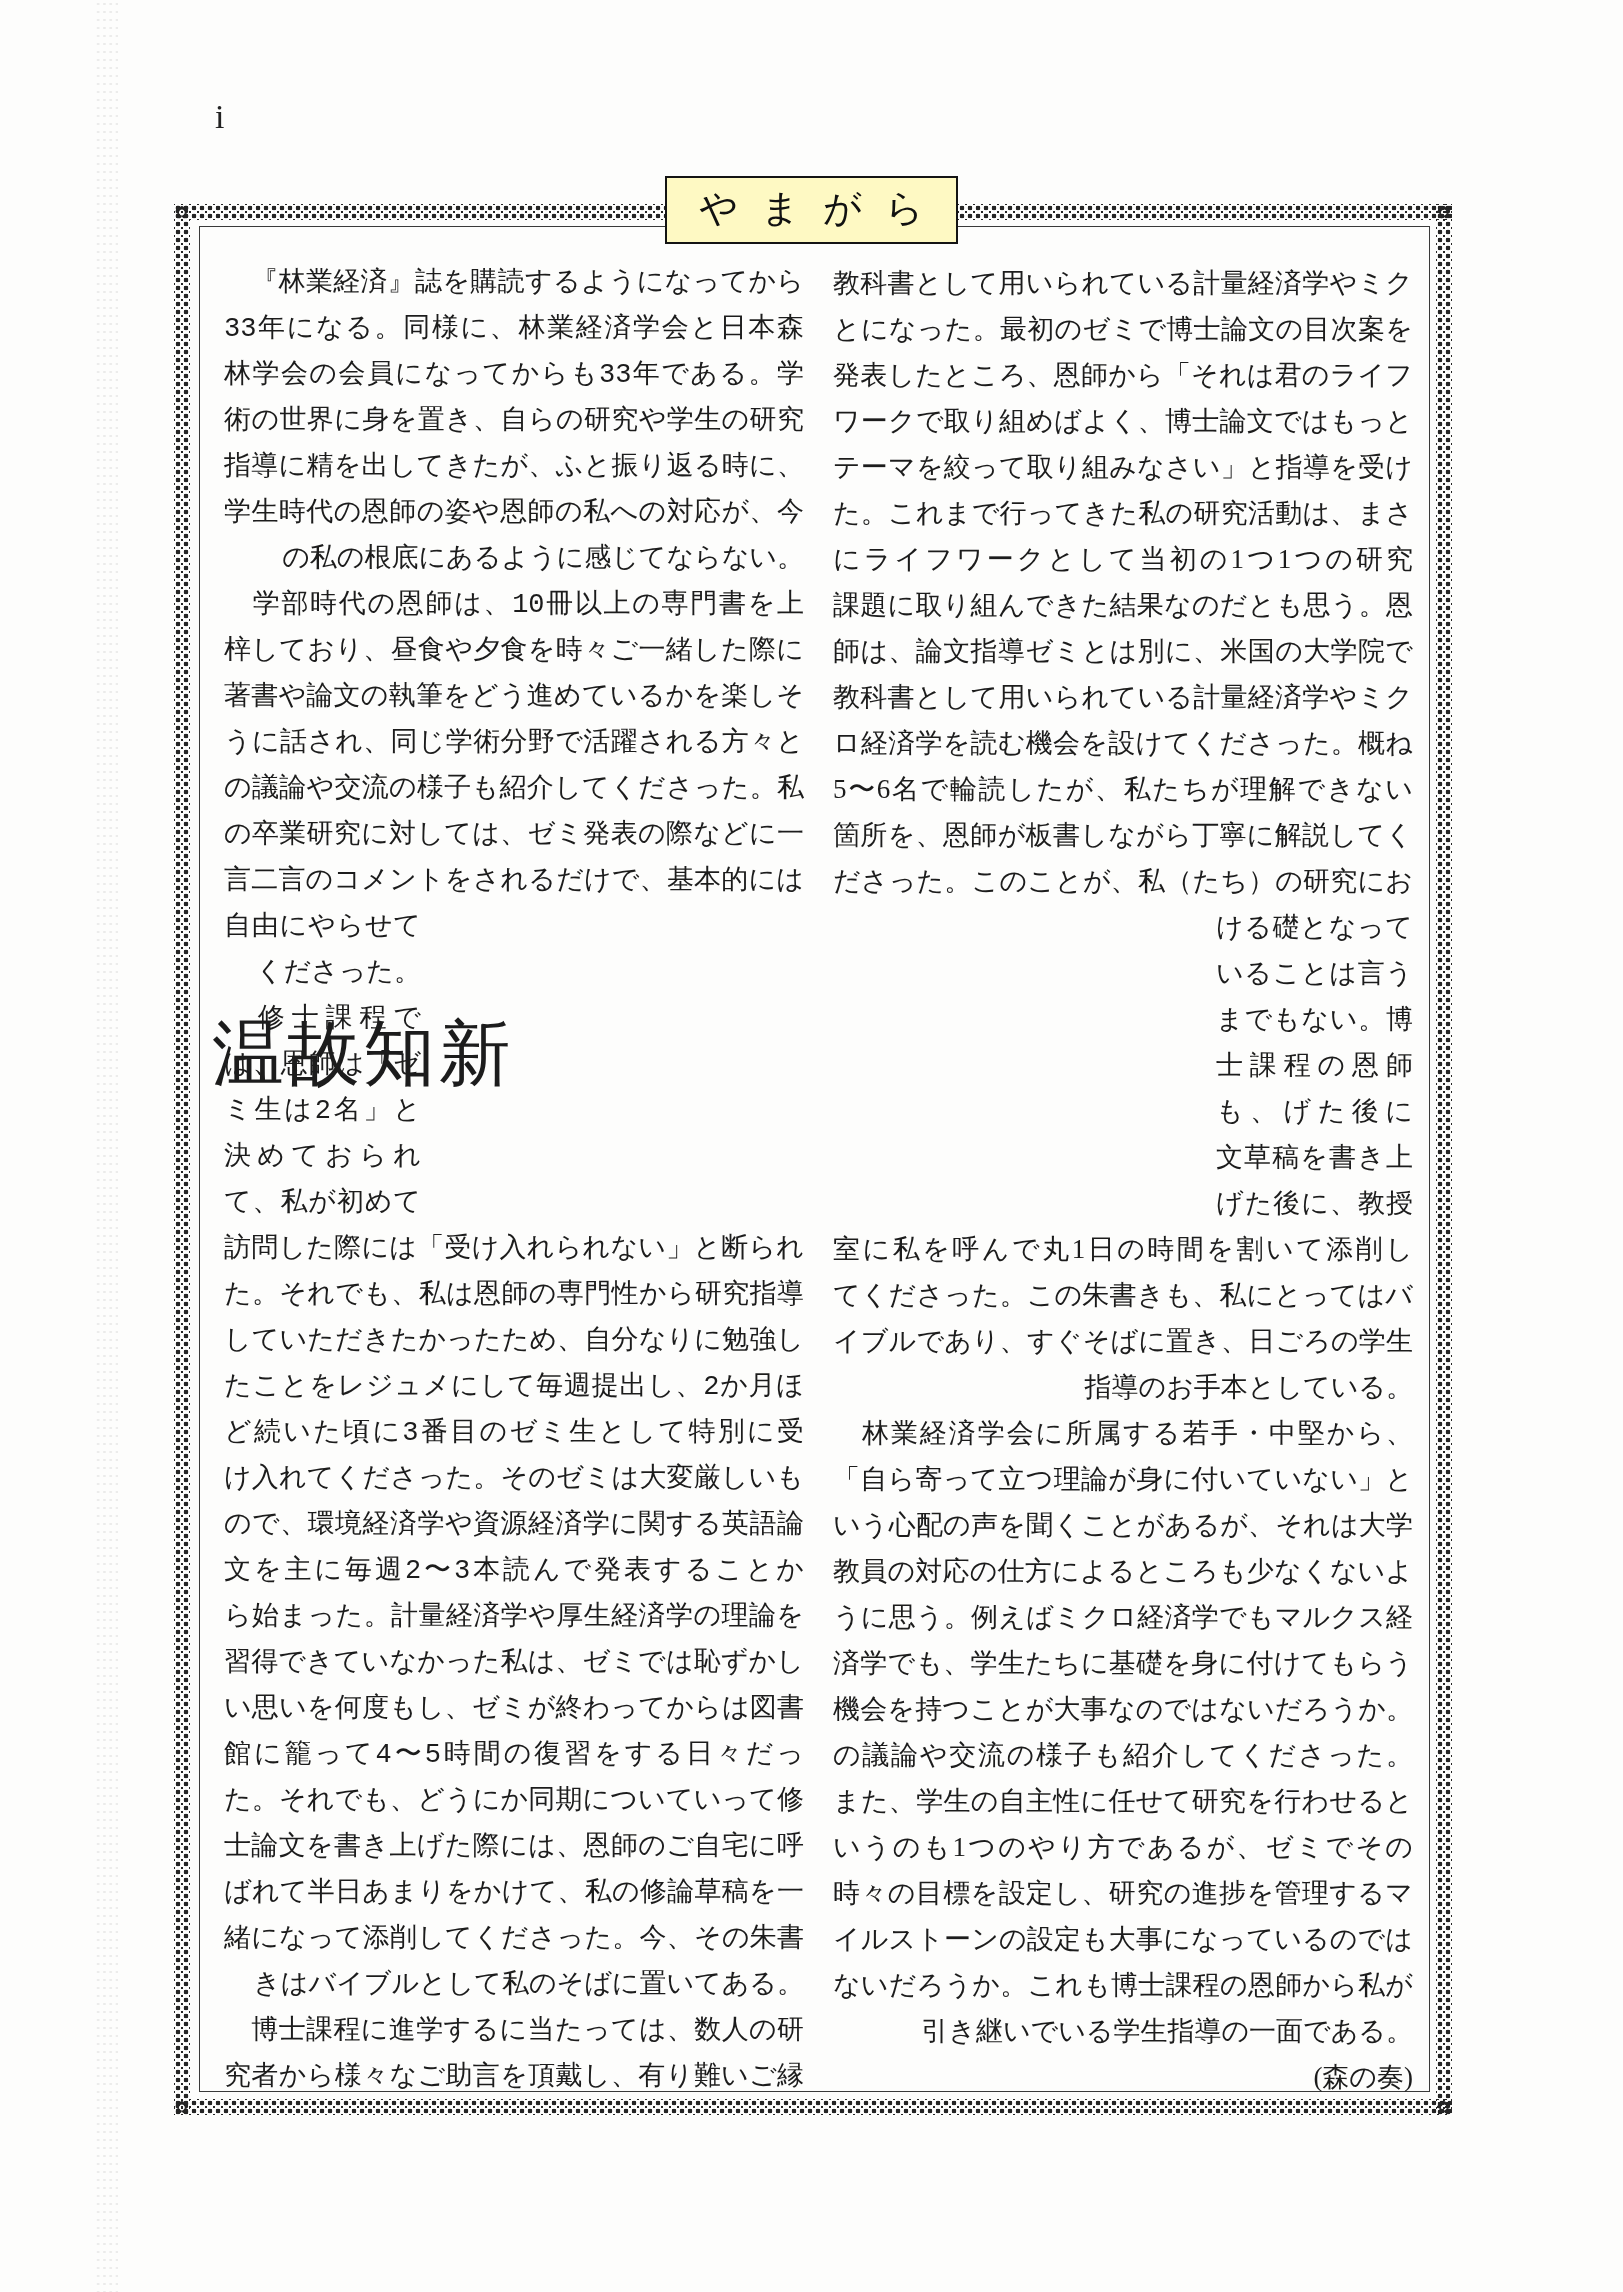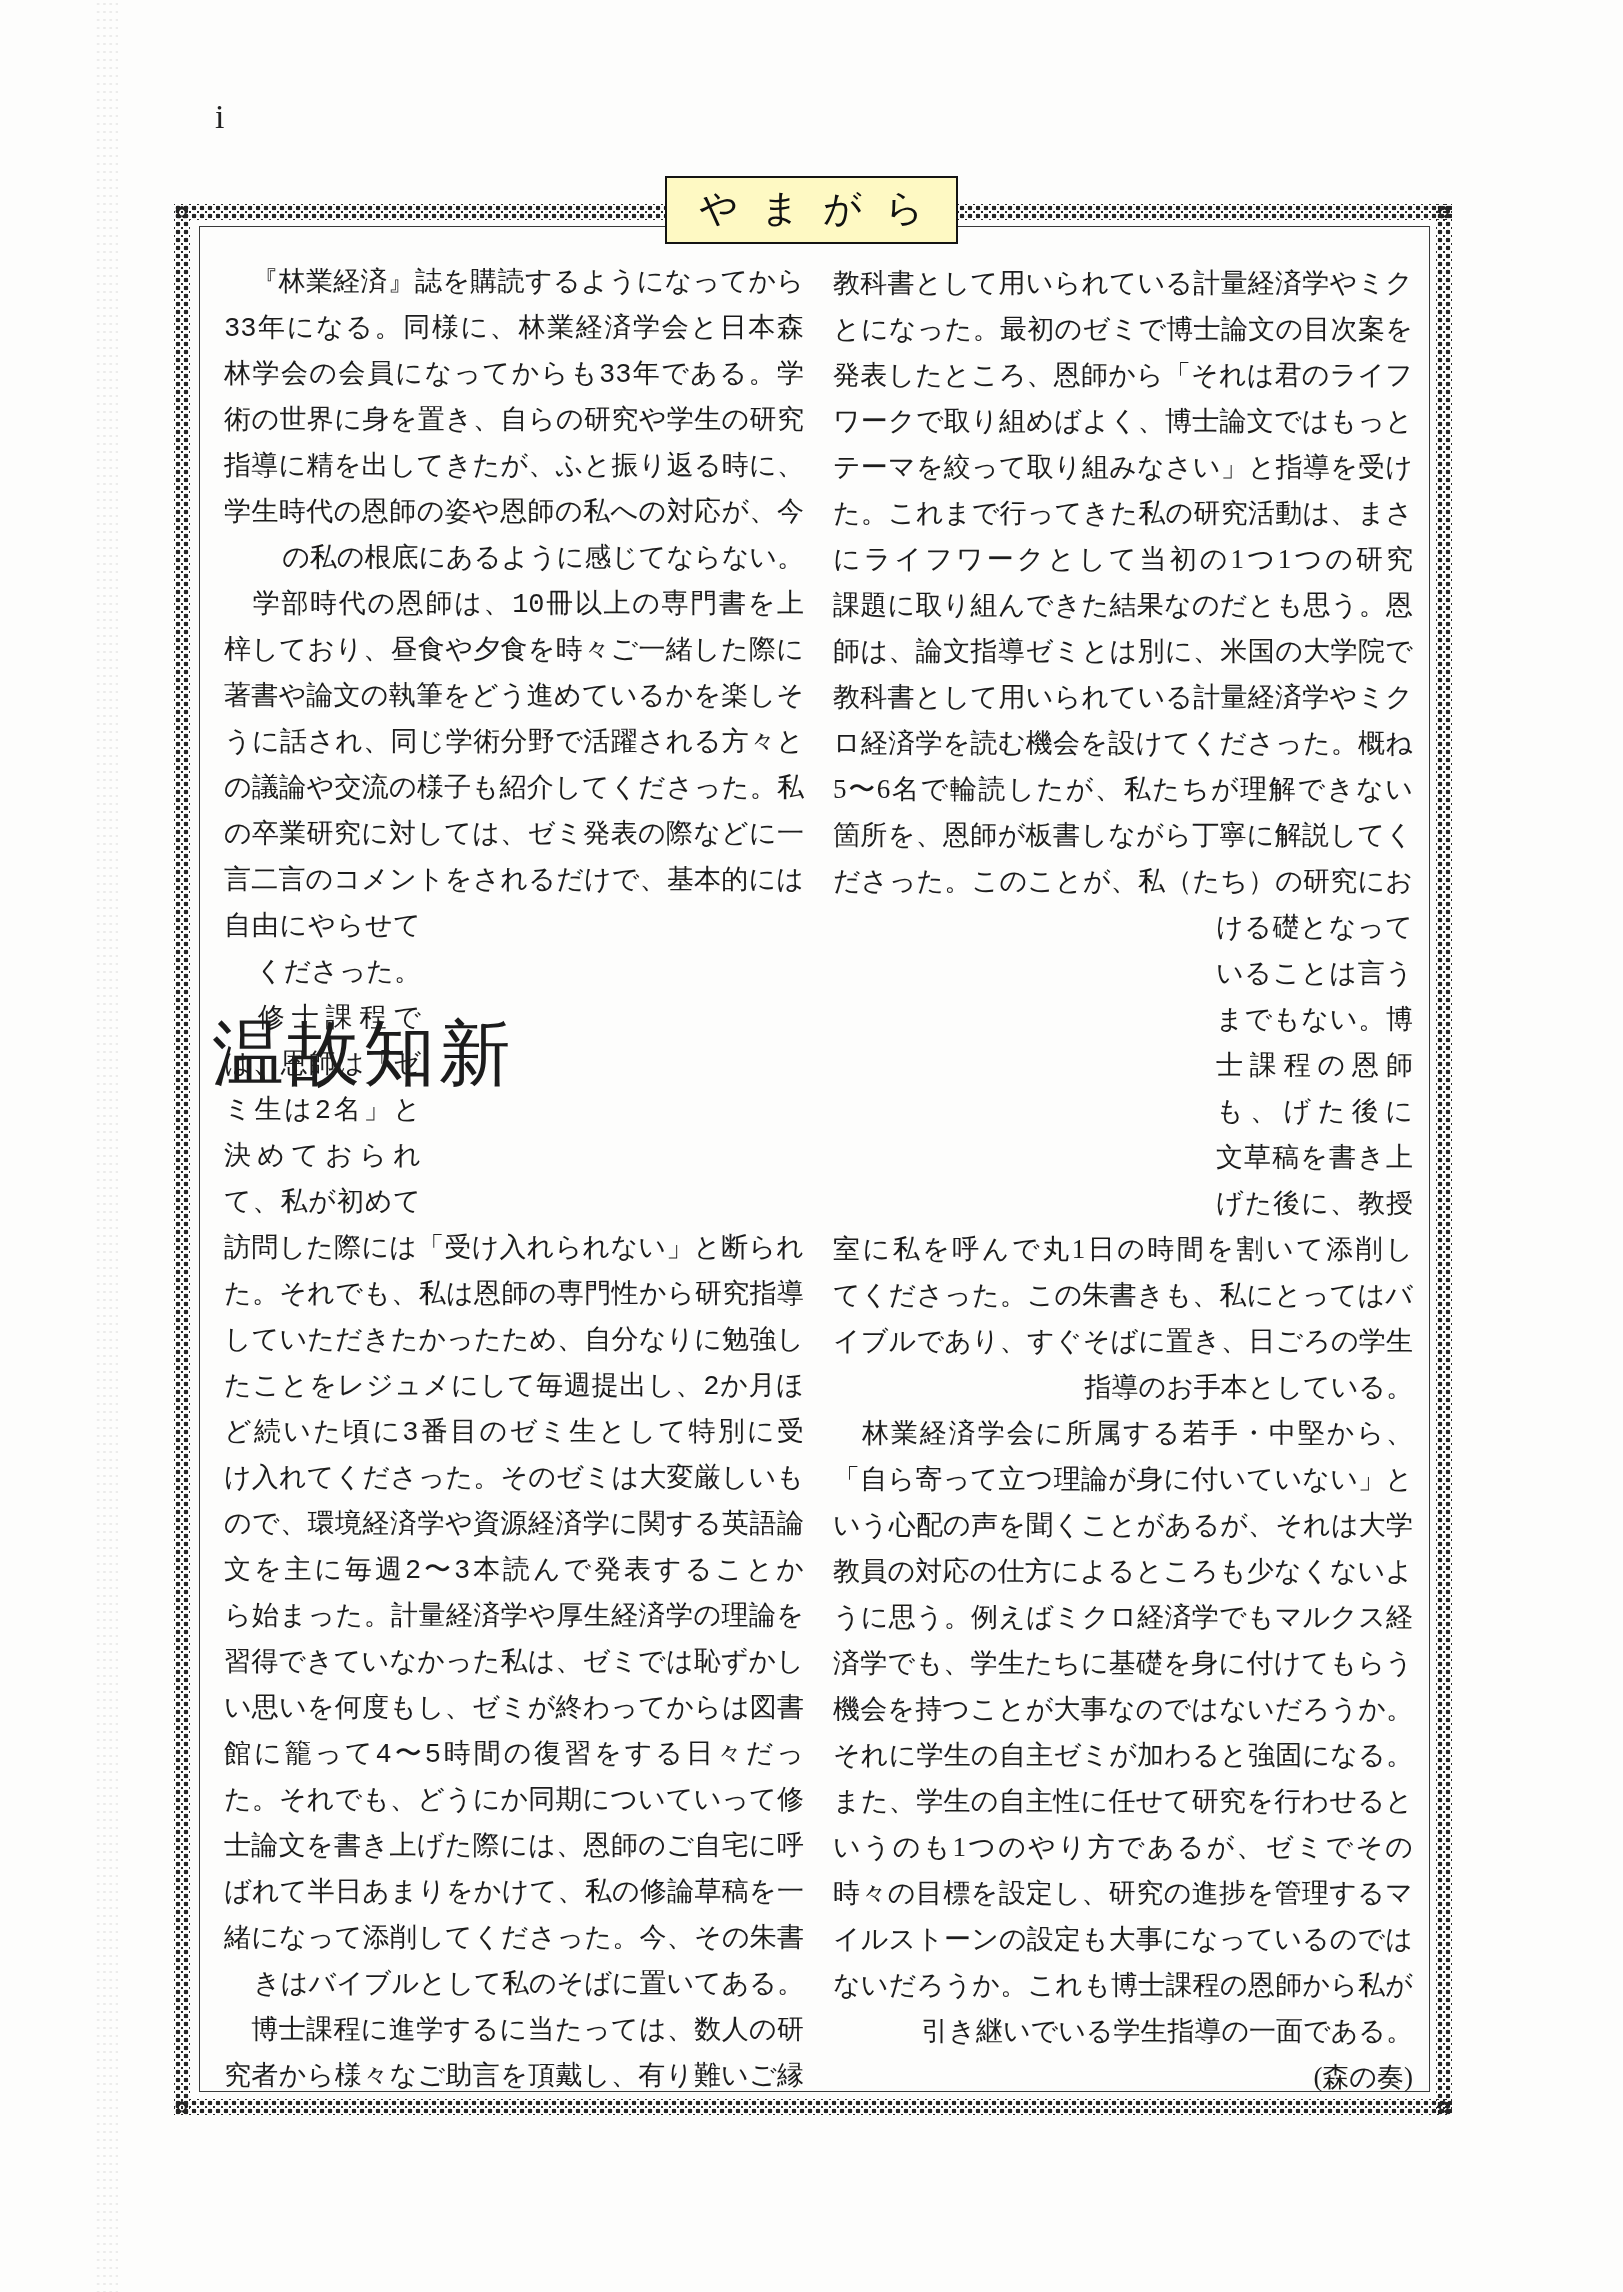--- a/index.html
+++ b/index.html
@@ -224,21 +224,21 @@
       <div class="line s-f">てくださった。この朱書きも、私にとってはバ</div>
       <div class="line s-f">イブルであり、すぐそばに置き、日ごろの学生</div>
       <div class="line s-fe">指導のお手本としている。</div>
       <div class="line s-f">　林業経済学会に所属する若手・中堅から、</div>
       <div class="line s-f">「自ら寄って立つ理論が身に付いていない」と</div>
       <div class="line s-f">いう心配の声を聞くことがあるが、それは大学</div>
       <div class="line s-f">教員の対応の仕方によるところも少なくないよ</div>
       <div class="line s-f">うに思う。例えばミクロ経済学でもマルクス経</div>
       <div class="line s-f">済学でも、学生たちに基礎を身に付けてもらう</div>
       <div class="line s-f">機会を持つことが大事なのではないだろうか。</div>
-      <div class="line s-f">それに学生の自主ゼミが加わると強固になる。</div>
+      <div class="line s-f">の議論や交流の様子も紹介してくださった。</div>
       <div class="line s-f">また、学生の自主性に任せて研究を行わせると</div>
       <div class="line s-f">いうのも1つのやり方であるが、ゼミでその</div>
       <div class="line s-f">時々の目標を設定し、研究の進捗を管理するマ</div>
       <div class="line s-f">イルストーンの設定も大事になっているのでは</div>
       <div class="line s-f">ないだろうか。これも博士課程の恩師から私が</div>
       <div class="line s-fe">引き継いでいる学生指導の一面である。</div>
       <div class="line s-sig">(森の奏)</div>
     </div>
 
 </div>

